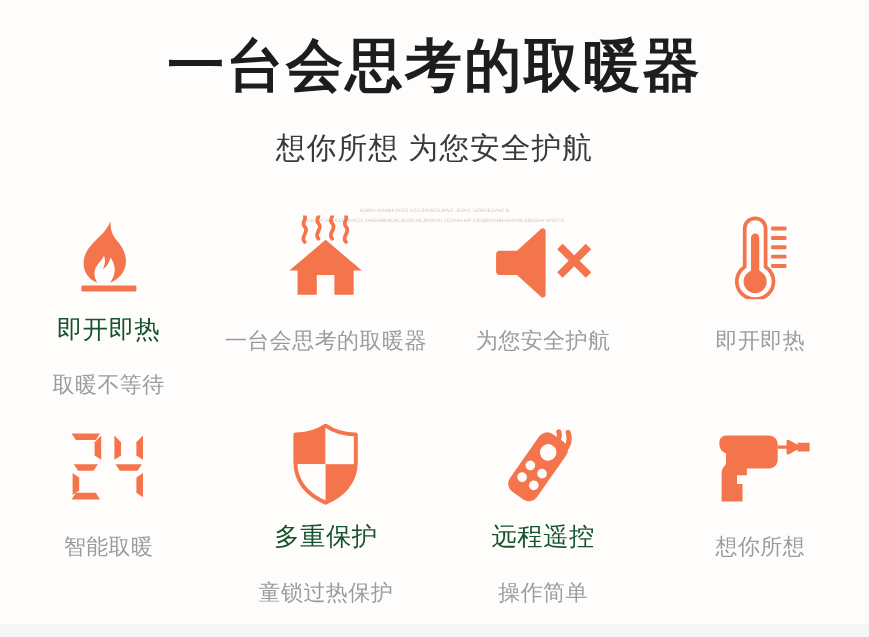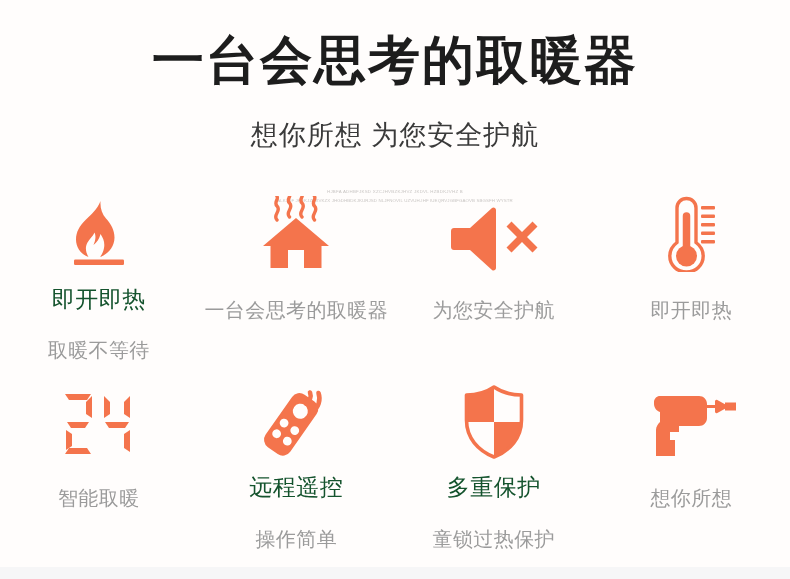--- a/index.html
+++ b/index.html
@@ -210,41 +210,20 @@
             <polygon points="46,34 70,34 66,40 50,40"></polygon>
             <polygon points="71,42 71,64 65,60 65,46"></polygon>
           </g>
         </svg>
       </div>
       <div class="cap-sub">智能取暖</div>
     </div>
 
     <div class="cell">
       <div class="icon-box">
-        <svg width="80" height="78" viewBox="0 0 80 78" aria-hidden="true">
-          <g transform="rotate(35 34 44)">
-            <rect x="19" y="10" width="30" height="64" rx="9" fill="#f4744c"></rect>
-            <circle cx="34" cy="26" r="7.5" fill="#fffdfc"></circle>
-            <circle cx="27.5" cy="45" r="4.4" fill="#fffdfc"></circle>
-            <circle cx="40.5" cy="45" r="4.4" fill="#fffdfc"></circle>
-            <circle cx="27.5" cy="58" r="4.4" fill="#fffdfc"></circle>
-            <circle cx="40.5" cy="58" r="4.4" fill="#fffdfc"></circle>
-          </g>
-          <g fill="none" stroke="#f4744c" stroke-width="4.6" stroke-linecap="round">
-            <path d="M56 30 C62.5 26 65 18 62.5 11"></path>
-            <path d="M50 21.5 C54 19 55.5 14.5 54 10.5"></path>
-          </g>
-        </svg>
-      </div>
-      <div class="cap-main">远程遥控</div>
-      <div class="cap-sub">操作简单</div>
-    </div>
-
-    <div class="cell">
-      <div class="icon-box">
         <svg width="66" height="76" viewBox="0 0 66 76" aria-hidden="true">
           <defs>
             <clipPath id="shieldClip">
               <path d="M33 3 C25 8.5 14 11 5.5 11 L5.5 36 C5.5 54 17 66.5 33 73 C49 66.5 60.5 54 60.5 36 L60.5 11 C52 11 41 8.5 33 3 Z"></path>
             </clipPath>
           </defs>
           <g clip-path="url(#shieldClip)">
             <rect x="0" y="0" width="33" height="38" fill="#f4744c"></rect>
             <rect x="33" y="0" width="33" height="38" fill="#fffdfc"></rect>
             <rect x="0" y="38" width="33" height="38" fill="#fffdfc"></rect>
@@ -252,20 +231,41 @@
           </g>
           <path d="M33 3 C25 8.5 14 11 5.5 11 L5.5 36 C5.5 54 17 66.5 33 73 C49 66.5 60.5 54 60.5 36 L60.5 11 C52 11 41 8.5 33 3 Z" fill="none" stroke="#f4744c" stroke-width="3.6" stroke-linejoin="round"></path>
         </svg>
       </div>
       <div class="cap-main">多重保护</div>
       <div class="cap-sub">童锁过热保护</div>
     </div>
 
     <div class="cell">
       <div class="icon-box">
+        <svg width="80" height="78" viewBox="0 0 80 78" aria-hidden="true">
+          <g transform="rotate(35 34 44)">
+            <rect x="19" y="10" width="30" height="64" rx="9" fill="#f4744c"></rect>
+            <circle cx="34" cy="26" r="7.5" fill="#fffdfc"></circle>
+            <circle cx="27.5" cy="45" r="4.4" fill="#fffdfc"></circle>
+            <circle cx="40.5" cy="45" r="4.4" fill="#fffdfc"></circle>
+            <circle cx="27.5" cy="58" r="4.4" fill="#fffdfc"></circle>
+            <circle cx="40.5" cy="58" r="4.4" fill="#fffdfc"></circle>
+          </g>
+          <g fill="none" stroke="#f4744c" stroke-width="4.6" stroke-linecap="round">
+            <path d="M56 30 C62.5 26 65 18 62.5 11"></path>
+            <path d="M50 21.5 C54 19 55.5 14.5 54 10.5"></path>
+          </g>
+        </svg>
+      </div>
+      <div class="cap-main">远程遥控</div>
+      <div class="cap-sub">操作简单</div>
+    </div>
+
+    <div class="cell">
+      <div class="icon-box">
         <svg width="92" height="72" viewBox="0 0 92 72" aria-hidden="true">
           <g fill="#f4744c">
             <path d="M9 14 C9 10.7 11.7 8 15 8 L54 8 C58.5 8 62 11.5 62 16 L62 30 C62 34.5 58.5 38 54 38 L34 38 L34 44 L25 44 L25 52 L30 52 L30 68 L11 68 L11 42 C11 38.5 13 36 15 34 L15 24 C11.5 23 9 19.5 9 16 Z"></path>
             <path d="M62 17 L70 17 L70 13.5 C70 12.2 71.2 11.4 72.3 12 L80 16.3 L80 14.5 L91 14.5 L91 22.5 L80 22.5 L80 20.7 L72.3 25 C71.2 25.6 70 24.8 70 23.5 L70 20 L62 20 Z"></path>
           </g>
         </svg>
       </div>
       <div class="cap-sub">想你所想</div>
     </div>
 

